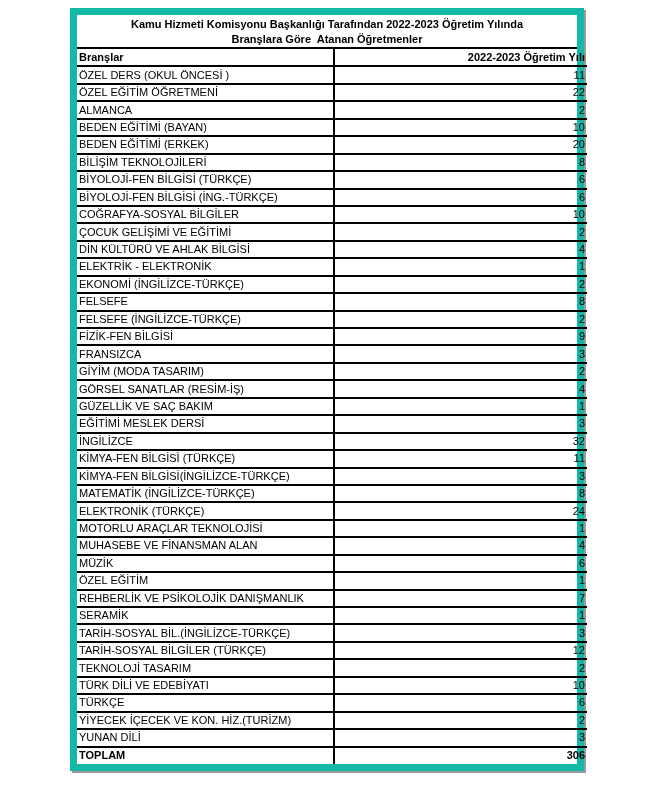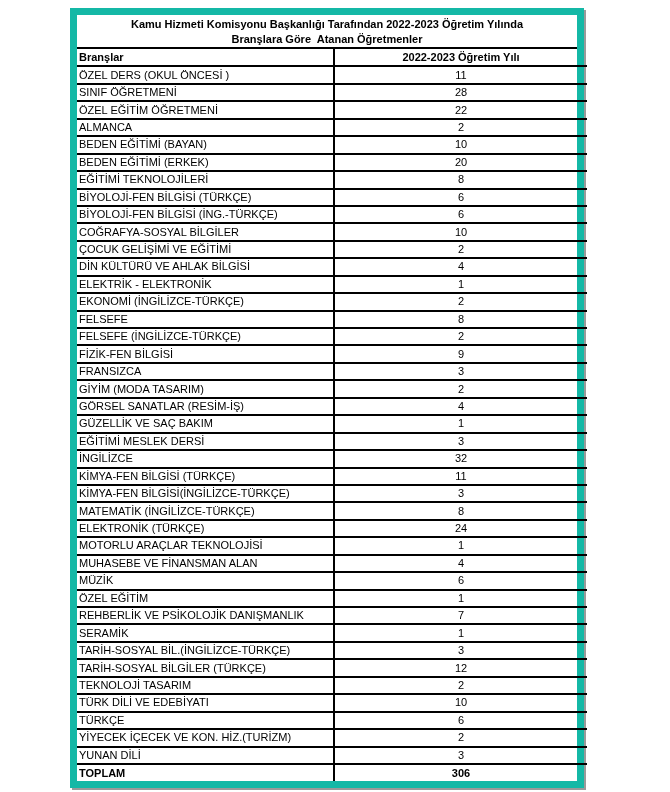--- a/index.html
+++ b/index.html
@@ -55,21 +55,21 @@
     vertical-align: middle;
     white-space: nowrap;
     overflow: hidden;
   }
   tr:last-child td { border-bottom: none; }
   td.branch, th.branch {
     text-align: left;
     border-right: 2px solid #000;
   }
   td.val, th.val {
-    text-align: center;
+    text-align: right;
   }
   th {
     font-weight: bold;
   }
   tr.total td {
     font-weight: bold;
   }
 </style>
 </head>
 <body>
@@ -89,41 +89,37 @@
         <th class="branch">Branşlar</th>
         <th class="val">2022-2023 Öğretim Yılı</th>
       </tr>
     </thead>
     <tbody id="rows-body">
         <tr>
           <td class="branch">ÖZEL DERS (OKUL ÖNCESİ )</td>
           <td class="val">11</td>
         </tr>
         <tr>
-          <td class="branch">SINIF ÖĞRETMENİ</td>
-          <td class="val">28</td>
-        </tr>
-        <tr>
           <td class="branch">ÖZEL EĞİTİM ÖĞRETMENİ</td>
           <td class="val">22</td>
         </tr>
         <tr>
           <td class="branch">ALMANCA</td>
           <td class="val">2</td>
         </tr>
         <tr>
           <td class="branch">BEDEN EĞİTİMİ (BAYAN)</td>
           <td class="val">10</td>
         </tr>
         <tr>
           <td class="branch">BEDEN EĞİTİMİ (ERKEK)</td>
           <td class="val">20</td>
         </tr>
         <tr>
-          <td class="branch">EĞİTİMİ TEKNOLOJİLERİ</td>
+          <td class="branch">BİLİŞİM TEKNOLOJİLERİ</td>
           <td class="val">8</td>
         </tr>
         <tr>
           <td class="branch">BİYOLOJİ-FEN BİLGİSİ (TÜRKÇE)</td>
           <td class="val">6</td>
         </tr>
         <tr>
           <td class="branch">BİYOLOJİ-FEN BİLGİSİ (İNG.-TÜRKÇE)</td>
           <td class="val">6</td>
         </tr>

